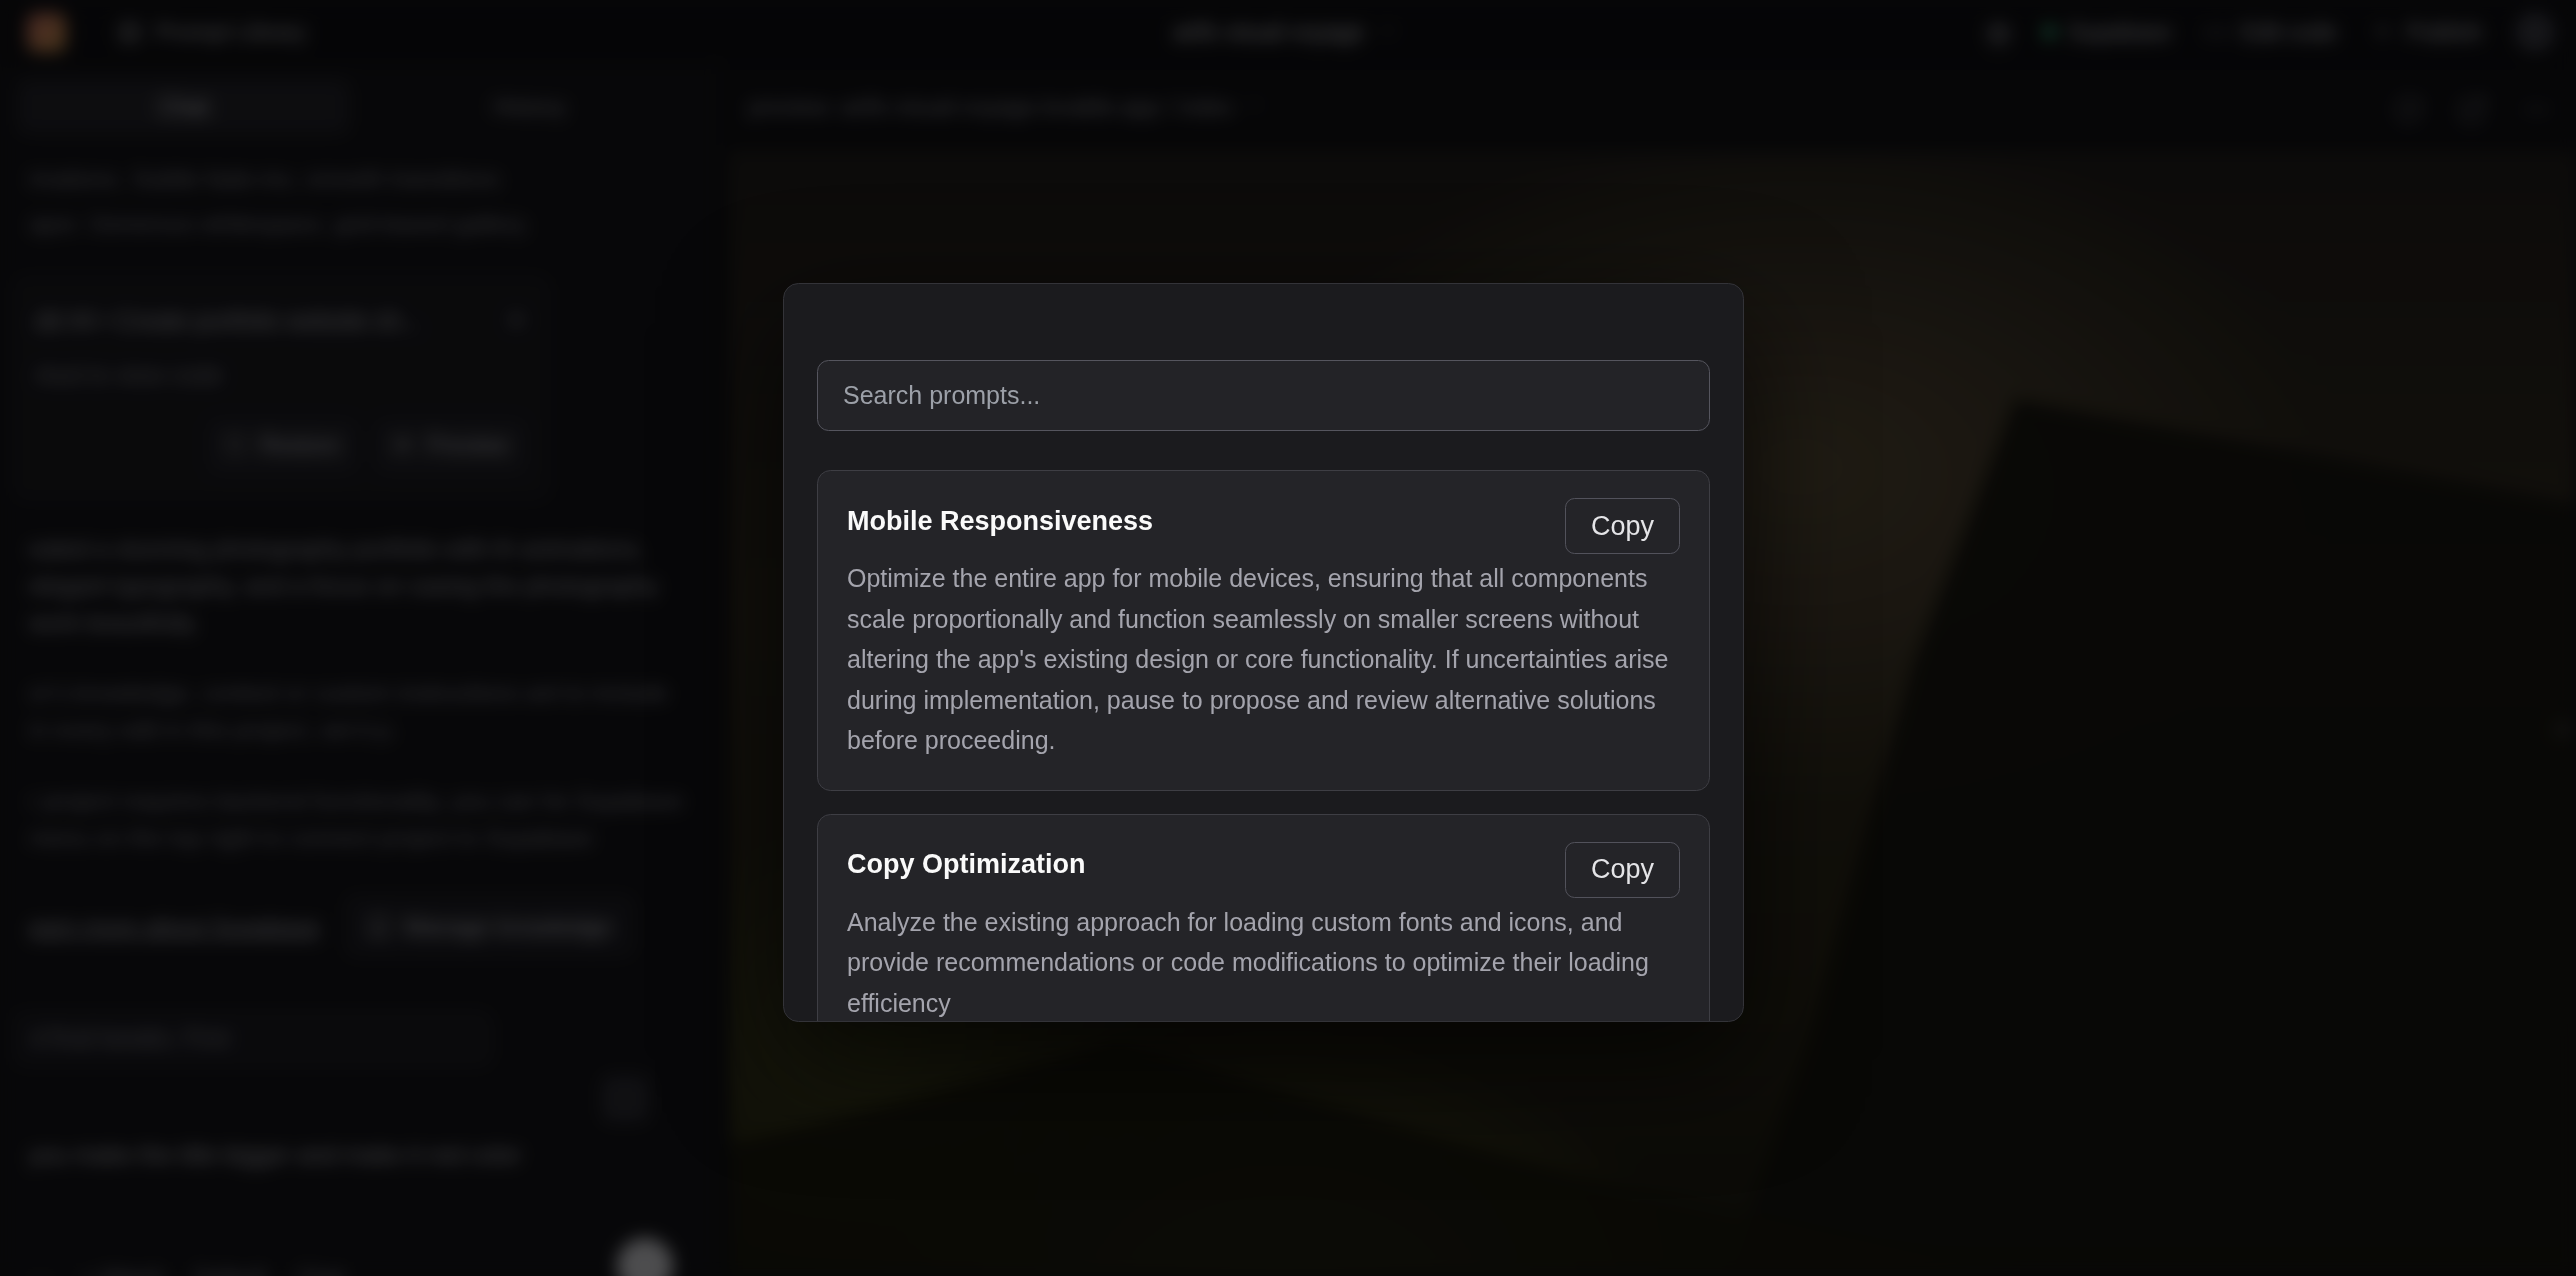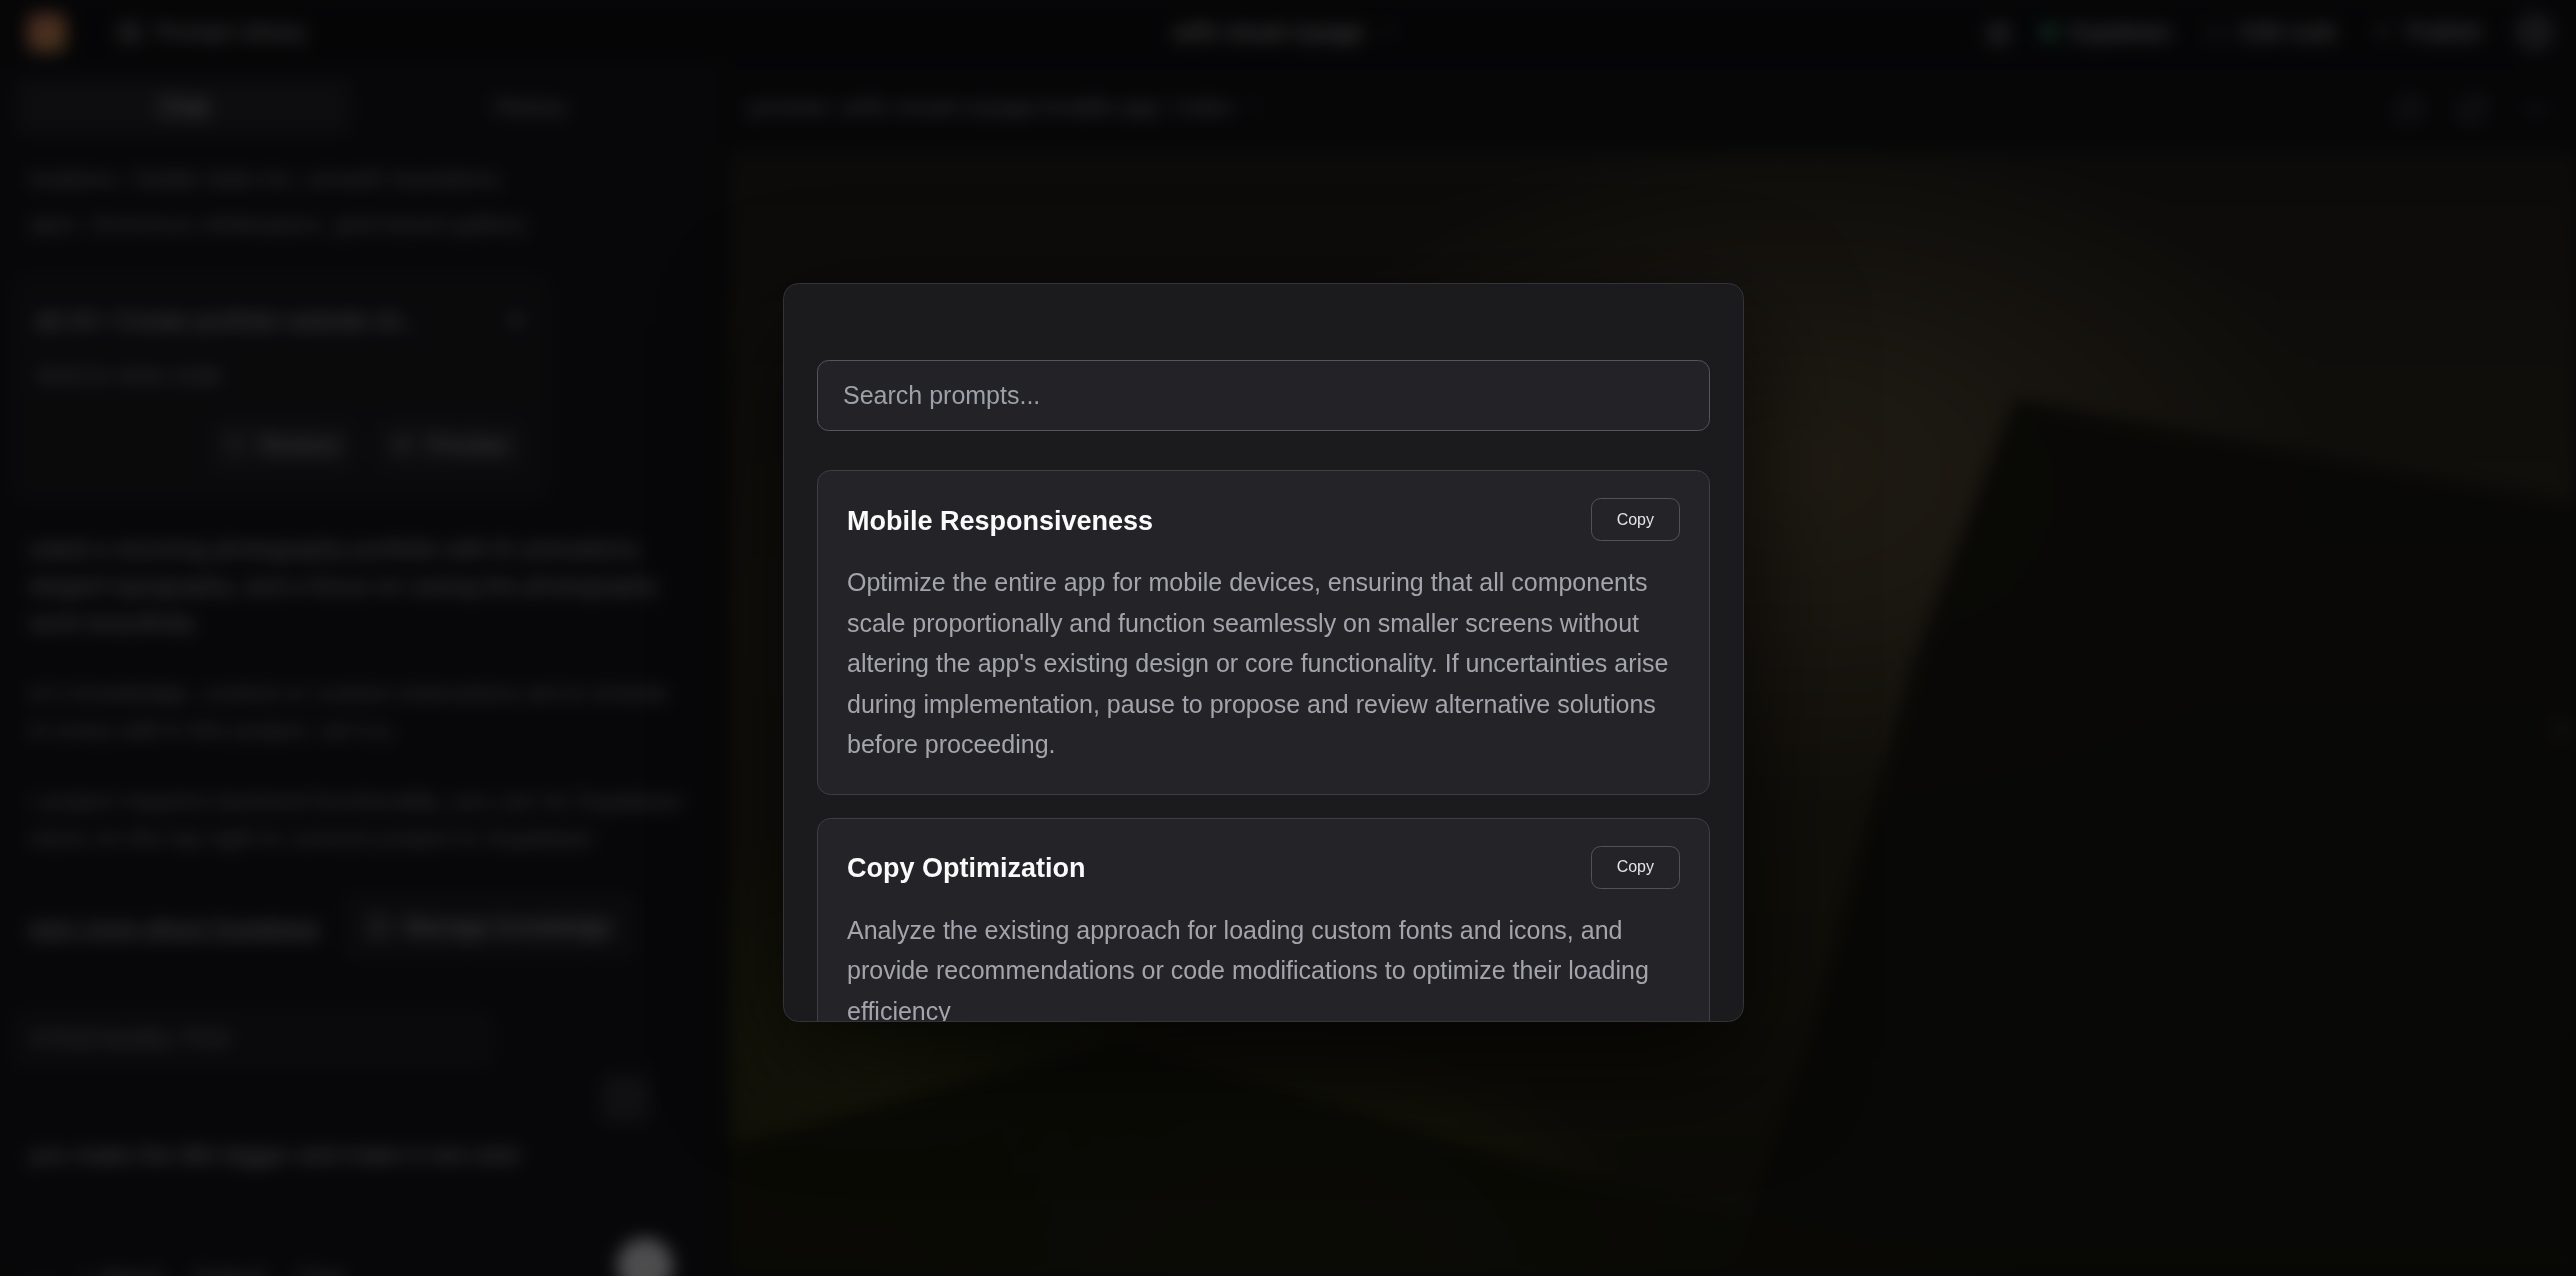--- a/index.html
+++ b/index.html
@@ -83,22 +83,22 @@
   .m-close { color:#a1a1aa; font-size:29px; line-height:1; cursor:pointer; padding:3.9px 7.7px; }
   .m-search { margin-top:37px; width:100%; height:71px; background:#232327; border:1.9px solid #55555e;
               border-radius:11.6px; color:#14b8a6; font-size:25px; padding:0 25px; outline:none;
               font-family:"Liberation Sans",sans-serif; }
   .m-search::placeholder { color:#9ca0a8; }
   .m-list { margin-top:39px; display:flex; flex-direction:column; gap:23px; }
   .pcard { background:#242428; border:1px solid #3e3e44; border-radius:13.5px; padding:27px 29px 29px 29px; }
   .pcard .top { display:flex; align-items:flex-start; justify-content:space-between;gap:24px; }
   .ptitle { color:#fafafa; font-size:27px; font-weight:700; padding-top:7.7px; }
   .copybtn { background:transparent; border:1px solid #52525b; border-radius:9.6px; color:#e4e4e7;
-             font-size:16px; padding:11.6px 25px; cursor:pointer; font-family:"Liberation Sans",sans-serif; }
-  .pbody { margin-top:21px; color:#a4a4ad; font-size:25px; line-height:1.62; max-width:862px; }
+             font-size:27px; padding:11.6px 25px; cursor:pointer; font-family:"Liberation Sans",sans-serif; }
+  .pbody { margin-top:4px; color:#a4a4ad; font-size:25px; line-height:1.62; max-width:862px; }
 </style>
 </head>
 <body>
 
 <div class="stage">
 
   <div class="backdrop">
     <div class="app">
 
       <div class="topbar">

